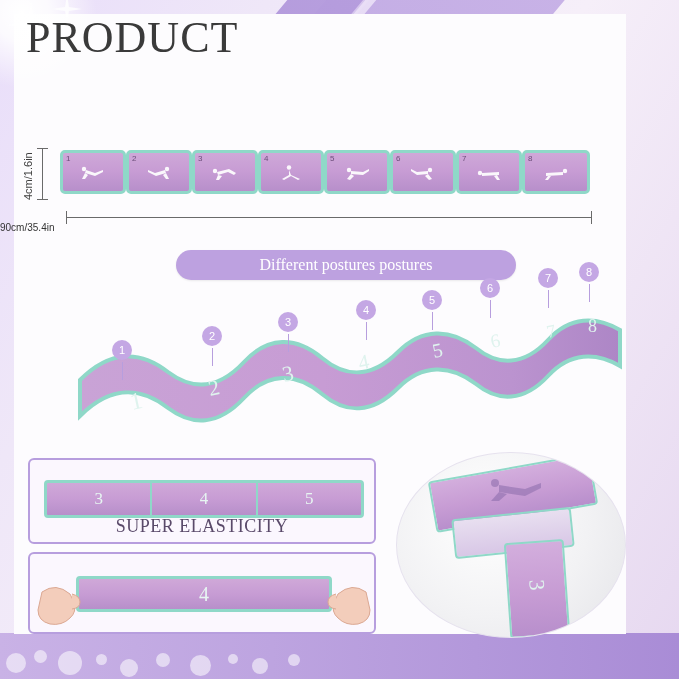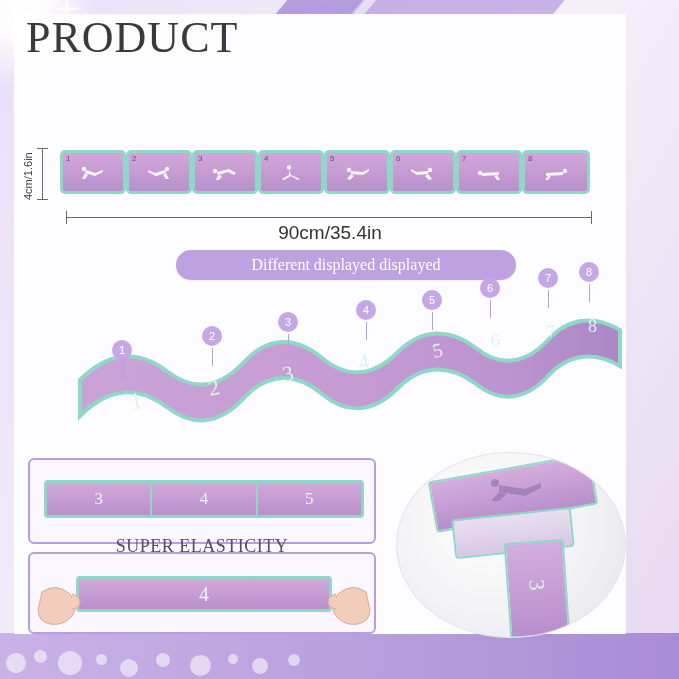--- a/index.html
+++ b/index.html
@@ -73,22 +73,22 @@
   .vlabel{
     position:absolute;left:22px;top:146px;width:16px;height:60px;
     font-size:11px;color:#3f3f3f;writing-mode:vertical-rl;transform:rotate(180deg);
     text-align:center;font-family:"Liberation Sans",sans-serif;line-height:1.1;
   }
   
   .hdim{position:absolute;left:66px;top:210px;width:526px;height:14px;}
   .hdim .line{position:absolute;left:0;top:7px;width:526px;height:1px;background:#6a6a6a;}
   .hdim .cap{position:absolute;top:1px;width:1px;height:13px;background:#6a6a6a;}
   .hlabel{
-    position:absolute;left:0;top:222px;width:660px;text-align:center;
-    font-size:19px;color:#333;font-family:"Liberation Sans",sans-serif;
+    position:absolute;left:0;top:222px;width:660px;text-align:left;
+    font-size:10px;color:#333;font-family:"Liberation Sans",sans-serif;
   }
   
   .pill{
     position:absolute;border-radius:16px;background:#bda1e0;color:#ffffff;
     display:flex;align-items:center;justify-content:center;
     font-size:16px;font-family:"Liberation Serif",serif;
     box-shadow:0 1px 2px rgba(0,0,0,.08);
   }
   #pill-postures{left:176px;top:250px;width:340px;height:30px;}
   #pill-grid{left:438px;top:400px;width:220px;height:30px;}
@@ -258,21 +258,21 @@
     </div>
   </div>
 
   <div class="hdim">
     <div class="line"></div>
     <div class="cap" style="left:0;"></div>
     <div class="cap" style="left:525px;"></div>
   </div>
   <div class="hlabel">90cm/35.4in</div>
 
-  <div class="pill" id="pill-postures">Different displayed displayed</div>
+  <div class="pill" id="pill-postures">Different postures postures</div>
 
   <div class="wavywrap">
     <svg width="620" height="140" viewBox="0 0 620 140">
       <defs>
         <linearGradient id="bandgrad" x1="0" y1="0" x2="1" y2="0">
           <stop offset="0%" stop-color="#c9a3d6"></stop>
           <stop offset="45%" stop-color="#c79cd4"></stop>
           <stop offset="80%" stop-color="#bb93cf"></stop>
           <stop offset="100%" stop-color="#ad86c6"></stop>
         </linearGradient>
@@ -335,21 +335,21 @@
     <div class="circ">8</div>
   </div>
 
   <div class="panel" id="panel-top">
     <div class="flatband">
       <div class="flatcell">3</div>
       <div class="flatcell">4</div>
       <div class="flatcell">5</div>
     </div>
   </div>
-  <div class="superlabel" style="left:28px;top:536px;">SUPER ELASTICITY</div>
+  <div class="superlabel" style="left:28px;top:516px;">SUPER ELASTICITY</div>
 
   <div class="panel" id="panel-bottom">
     <div class="flatband" style="left:46px;top:22px;width:256px;height:36px;">
       <div class="flatcell" style="font-size:20px;">4</div>
     </div>
     <svg class="hand" style="left:2px;top:24px;" viewBox="0 0 50 58">
       <g fill="#f3cdbb" stroke="#dba893" stroke-width="1">
         <path d="M10 14 q14 -10 28 2 l4 8 q3 10 -4 16 q-8 8 -20 6 q-12 -3 -12 -14 Z"></path>
         <path d="M40 16 q8 2 8 8 q0 6 -8 7"></path>
       </g>

